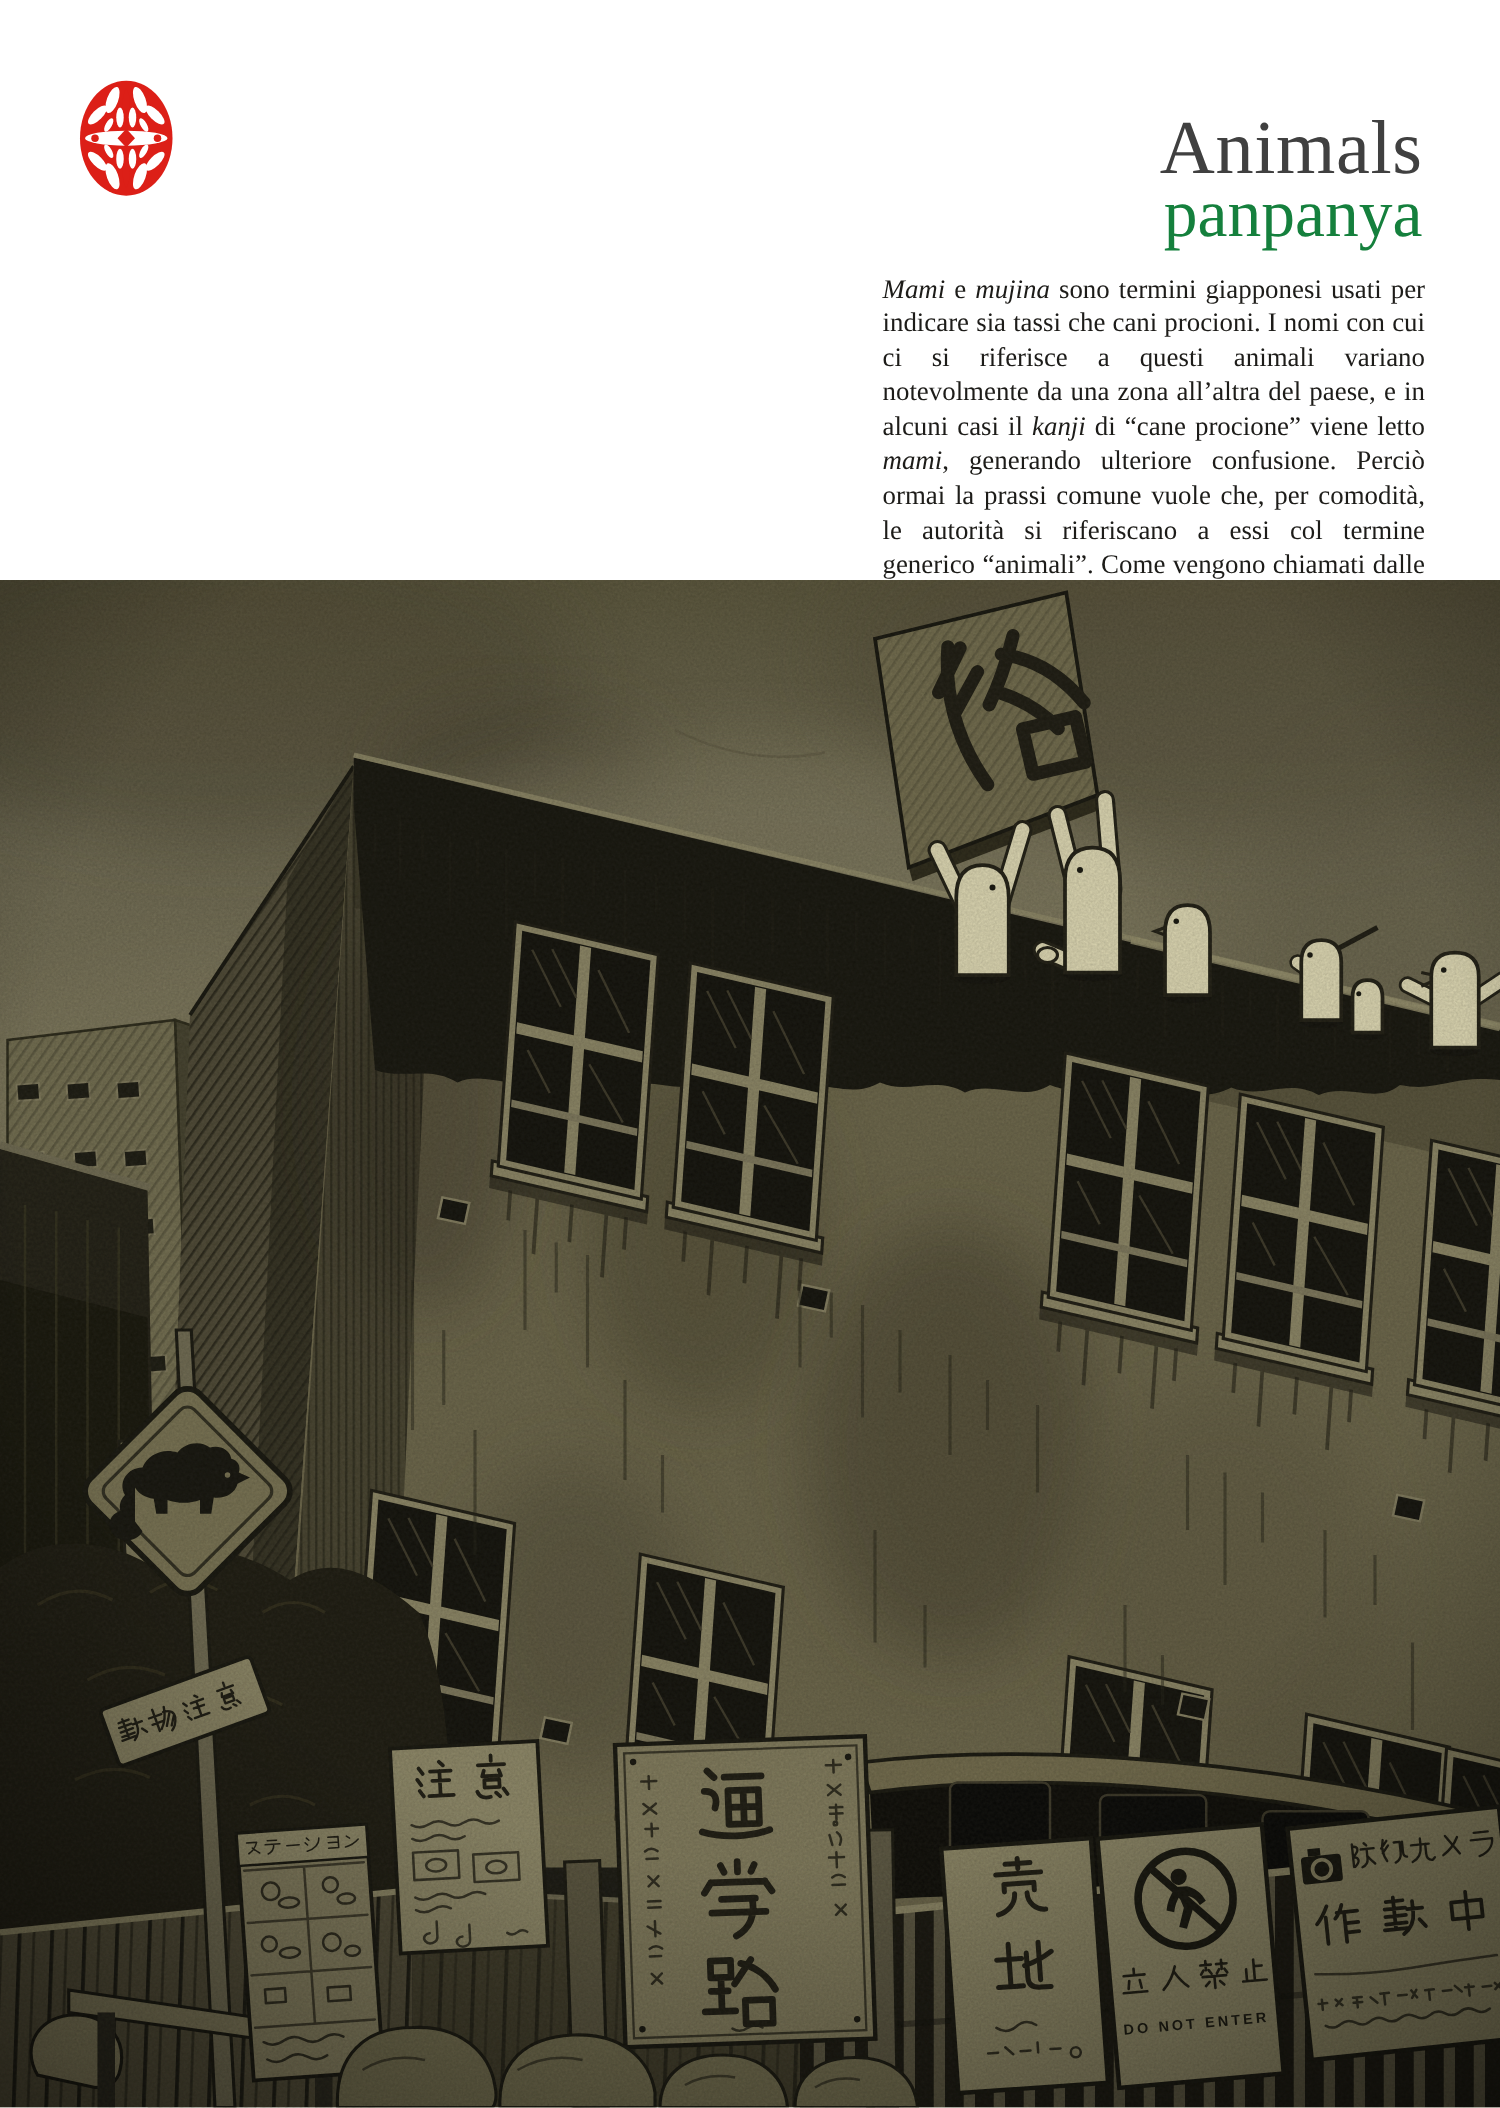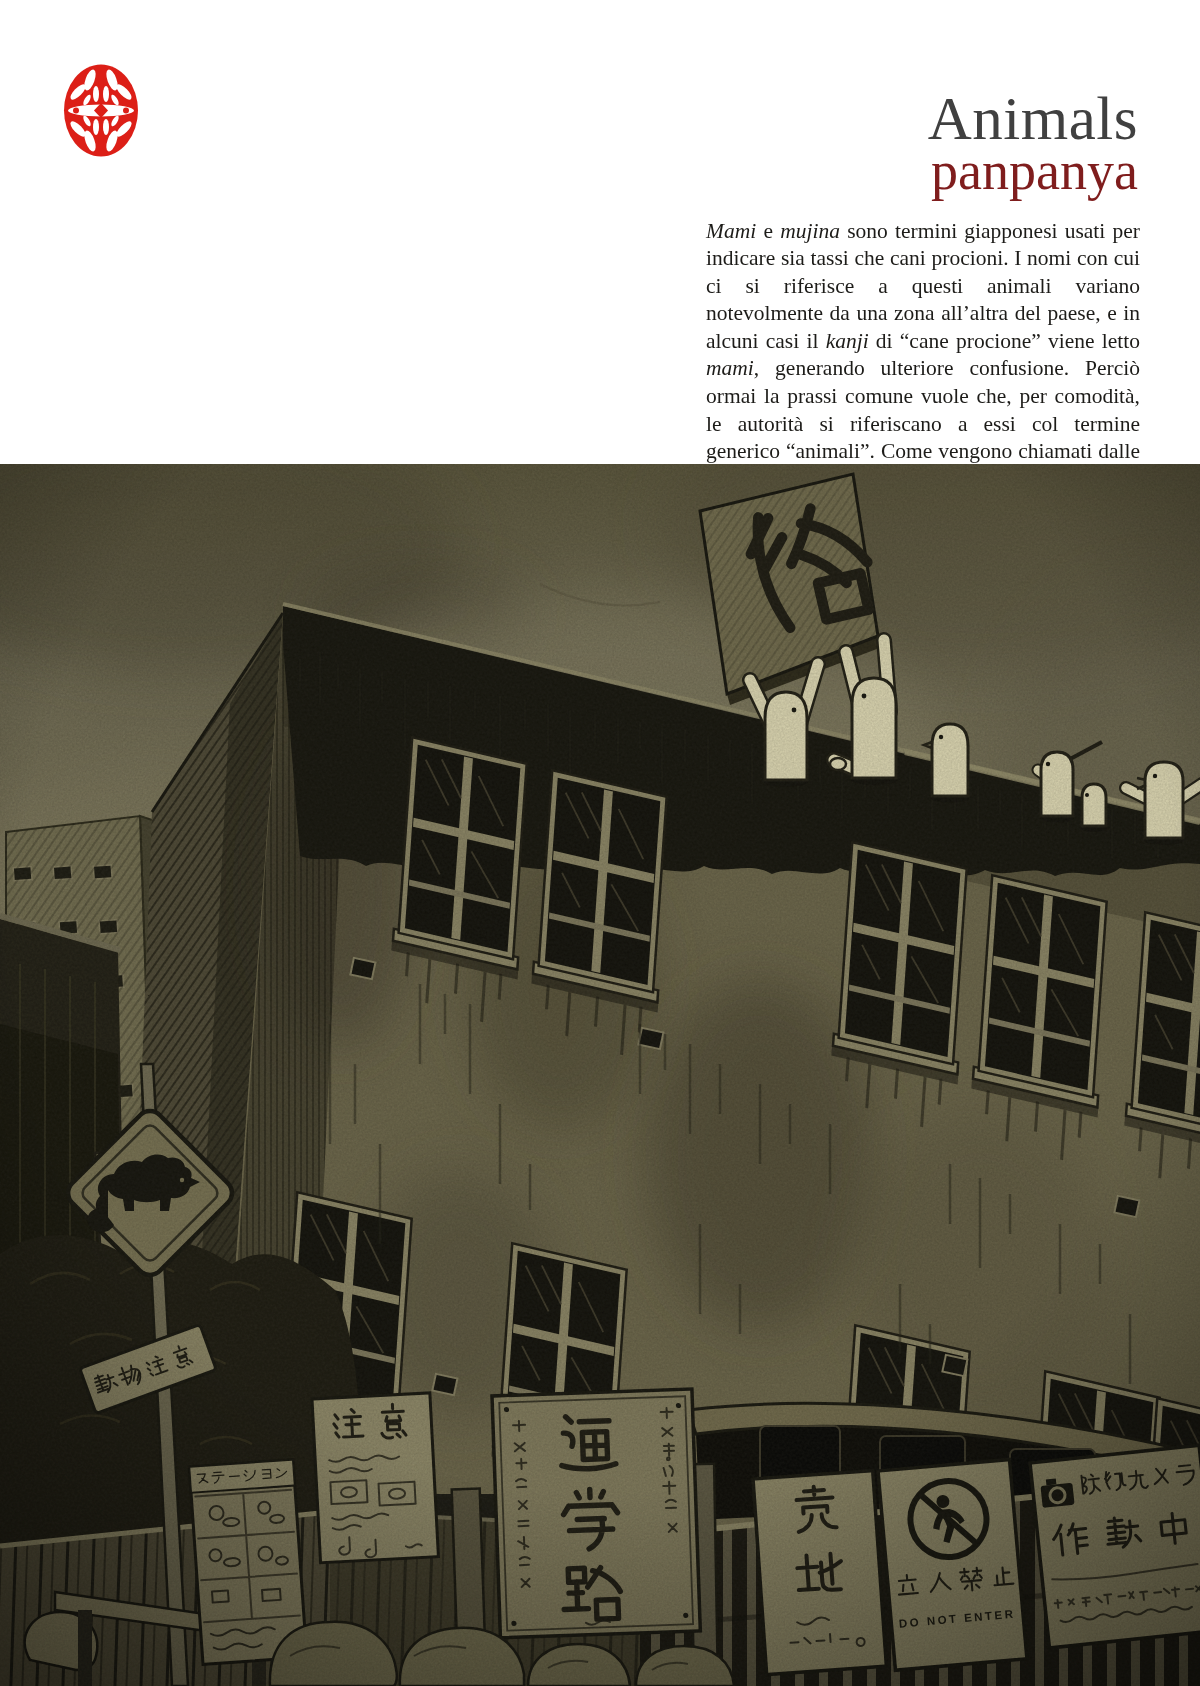--- a/index.html
+++ b/index.html
@@ -2,21 +2,21 @@
 <html><head>
 <meta charset="utf-8">
 <style>
   html,body{margin:0;padding:0;}
   body{width:1200px;height:1686px;position:relative;background:#ffffff;
        font-family:"Liberation Serif",serif;overflow:hidden;}
   .logo{position:absolute;left:63px;top:64px;width:76px;height:93px;}
   .title{position:absolute;top:48px;right:62px;font-size:61px;line-height:1.0;
          color:#404040;letter-spacing:0.5px;white-space:nowrap;margin-top:40px;}
   .author{position:absolute;top:144px;right:62px;font-size:54px;line-height:1.0;
-          color:#7f1d1d;white-space:nowrap;}
+          color:#15803d;white-space:nowrap;}
   .intro{position:absolute;left:706px;top:196px;width:434px;font-size:21.5px;
          line-height:27.6px;color:#1d1c19;text-align:justify;}
   .intro i{}
   .illo{position:absolute;left:0;top:464px;width:1200px;height:1222px;}
   .k{fill:none;stroke:#1c1a10;stroke-width:2;stroke-linecap:round;stroke-linejoin:round;}
   svg text{font-family:"Liberation Sans",sans-serif;}
 </style>
 </head>
 <body>
 

